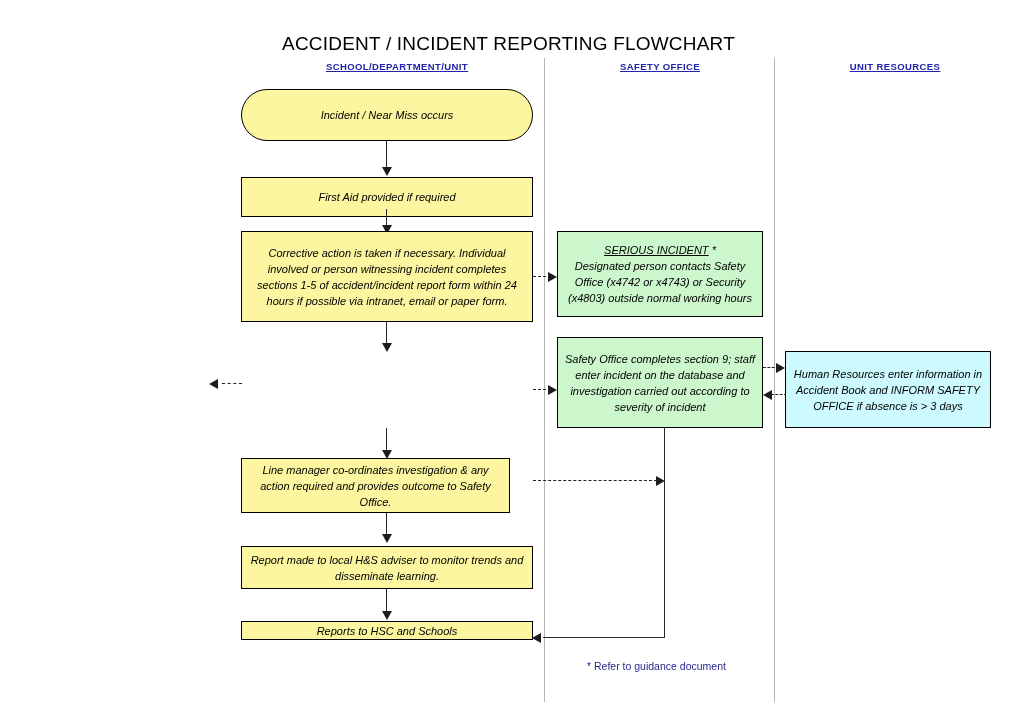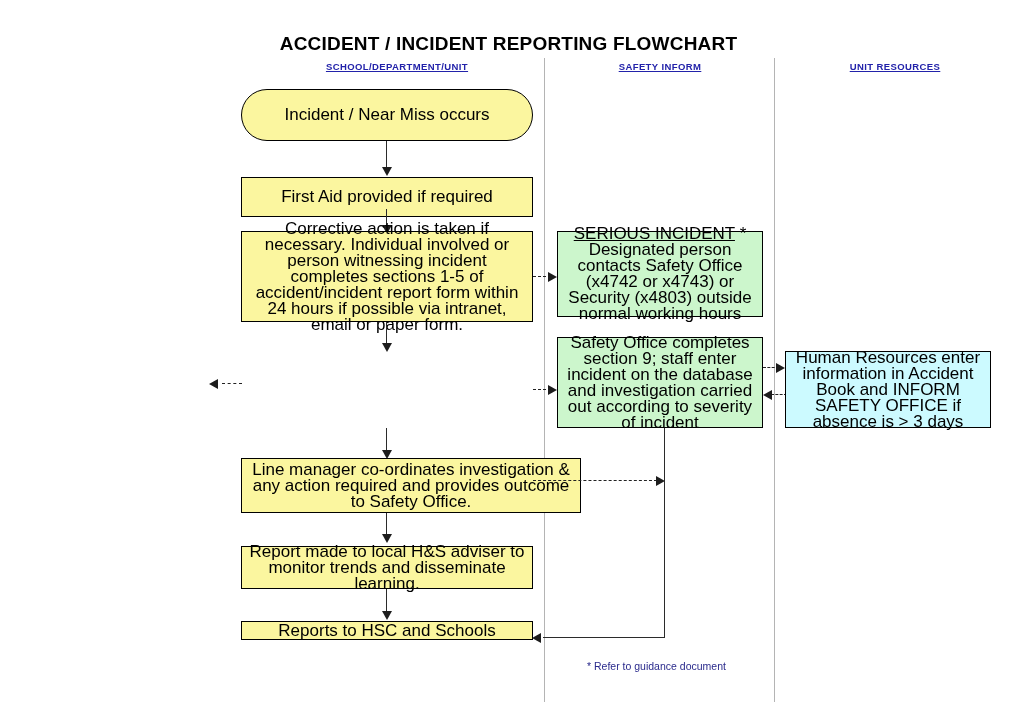--- a/index.html
+++ b/index.html
@@ -20,21 +20,21 @@
   }
 
   
   .chart-title {
     position: absolute;
     left: 0;
     top: 33px;
     width: 1017px;
     text-align: center;
     font-size: 19px;
-    font-weight: bold;
+    font-weight: normal;
     letter-spacing: 0.2px;
     color: #000000;
   }
 
   
   .lane-header {
     position: absolute;
     text-align: center;
     font-size: 9.5px;
     font-weight: bold;
@@ -53,24 +53,25 @@
 
   
   .node {
     position: absolute;
     box-sizing: border-box;
     border: 1px solid #000000;
     display: flex;
     align-items: center;
     justify-content: center;
     text-align: center;
-    font-size: 17px;
+    font-size: 11px;
     line-height: 16px;
     color: #000000;
     padding: 2px 5px;
+    font-style: italic;
   }
   .node.terminator {
     border-radius: 46px;
   }
   .fill-yellow { background: #fbf69f; }
   .fill-green  { background: #ccf6cc; }
   .fill-blue   { background: #ccfaff; }
 
   .node-text { display: block; width: 100%; }
   .node-title-underline {
@@ -121,21 +122,21 @@
   }
 </style>
 </head>
 <body>
 
 <div id="canvas">
 
   <div class="chart-title">ACCIDENT / INCIDENT REPORTING FLOWCHART</div>
 
   <div class="lane-header" style="left:272px; top:61px; width:250px;">SCHOOL/DEPARTMENT/UNIT</div>
-  <div class="lane-header" style="left:565px; top:61px; width:190px;">SAFETY INFORM</div>
+  <div class="lane-header" style="left:565px; top:61px; width:190px;">SAFETY OFFICE</div>
   <div class="lane-header" style="left:800px; top:61px; width:190px;">UNIT RESOURCES</div>
 
   <div class="lane-divider" style="left:544px; top:58px; height:644px;"></div>
   <div class="lane-divider" style="left:774px; top:58px; height:644px;"></div>
 
   <div class="node terminator fill-yellow" style="left:241px; top:89px; width:292px; height:52px;">
     <span class="node-text">Incident / Near Miss occurs</span>
   </div>
 
   <div class="conn v" style="left:386px; top:141px; height:28px;"></div>
@@ -162,21 +163,21 @@
   <div class="conn-dash-h" style="left:222px; top:383px; width:20px;"></div>
   <div class="arrow left" style="left:209px; top:379px;"></div>
 
 
   <div class="conn-dash-h" style="left:533px; top:389px; width:18px;"></div>
   <div class="arrow right" style="left:548px; top:385px;"></div>
 
   <div class="conn v" style="left:386px; top:428px; height:25px;"></div>
   <div class="arrow down" style="left:382px; top:450px;"></div>
 
-  <div class="node fill-yellow" style="left:241px; top:458px; width:340px; height:55px;text-align:center;">
+  <div class="node fill-yellow" style="left:241px; top:458px; width:269px; height:55px;text-align:center;">
     <span class="node-text">Line manager co-ordinates investigation &amp; any action required and provides outcome to Safety Office.</span>
   </div>
 
   <div class="conn-dash-h" style="left:533px; top:480px; width:124px;"></div>
   <div class="arrow right" style="left:656px; top:476px;"></div>
 
   <div class="conn v" style="left:386px; top:513px; height:24px;"></div>
   <div class="arrow down" style="left:382px; top:534px;"></div>
 
   <div class="node fill-yellow" style="left:241px; top:546px; width:292px; height:43px;">

